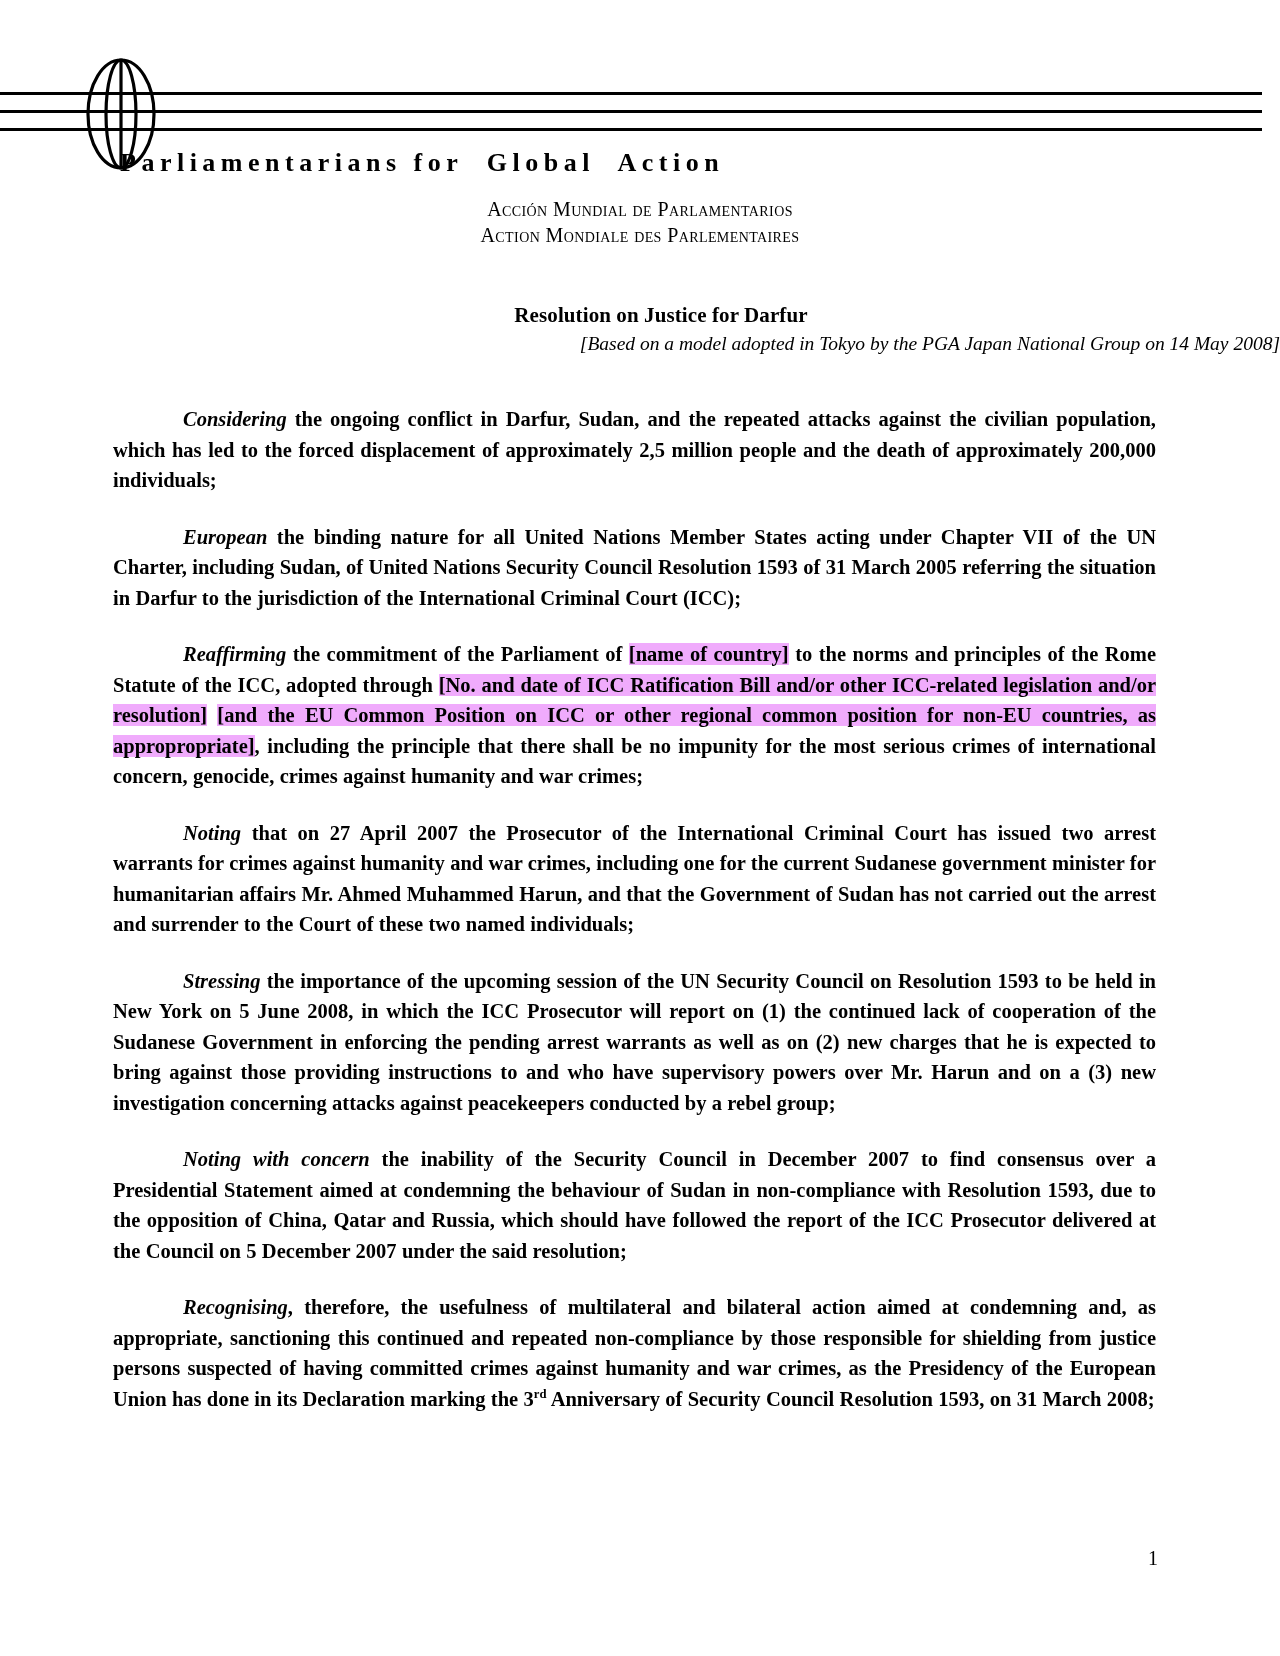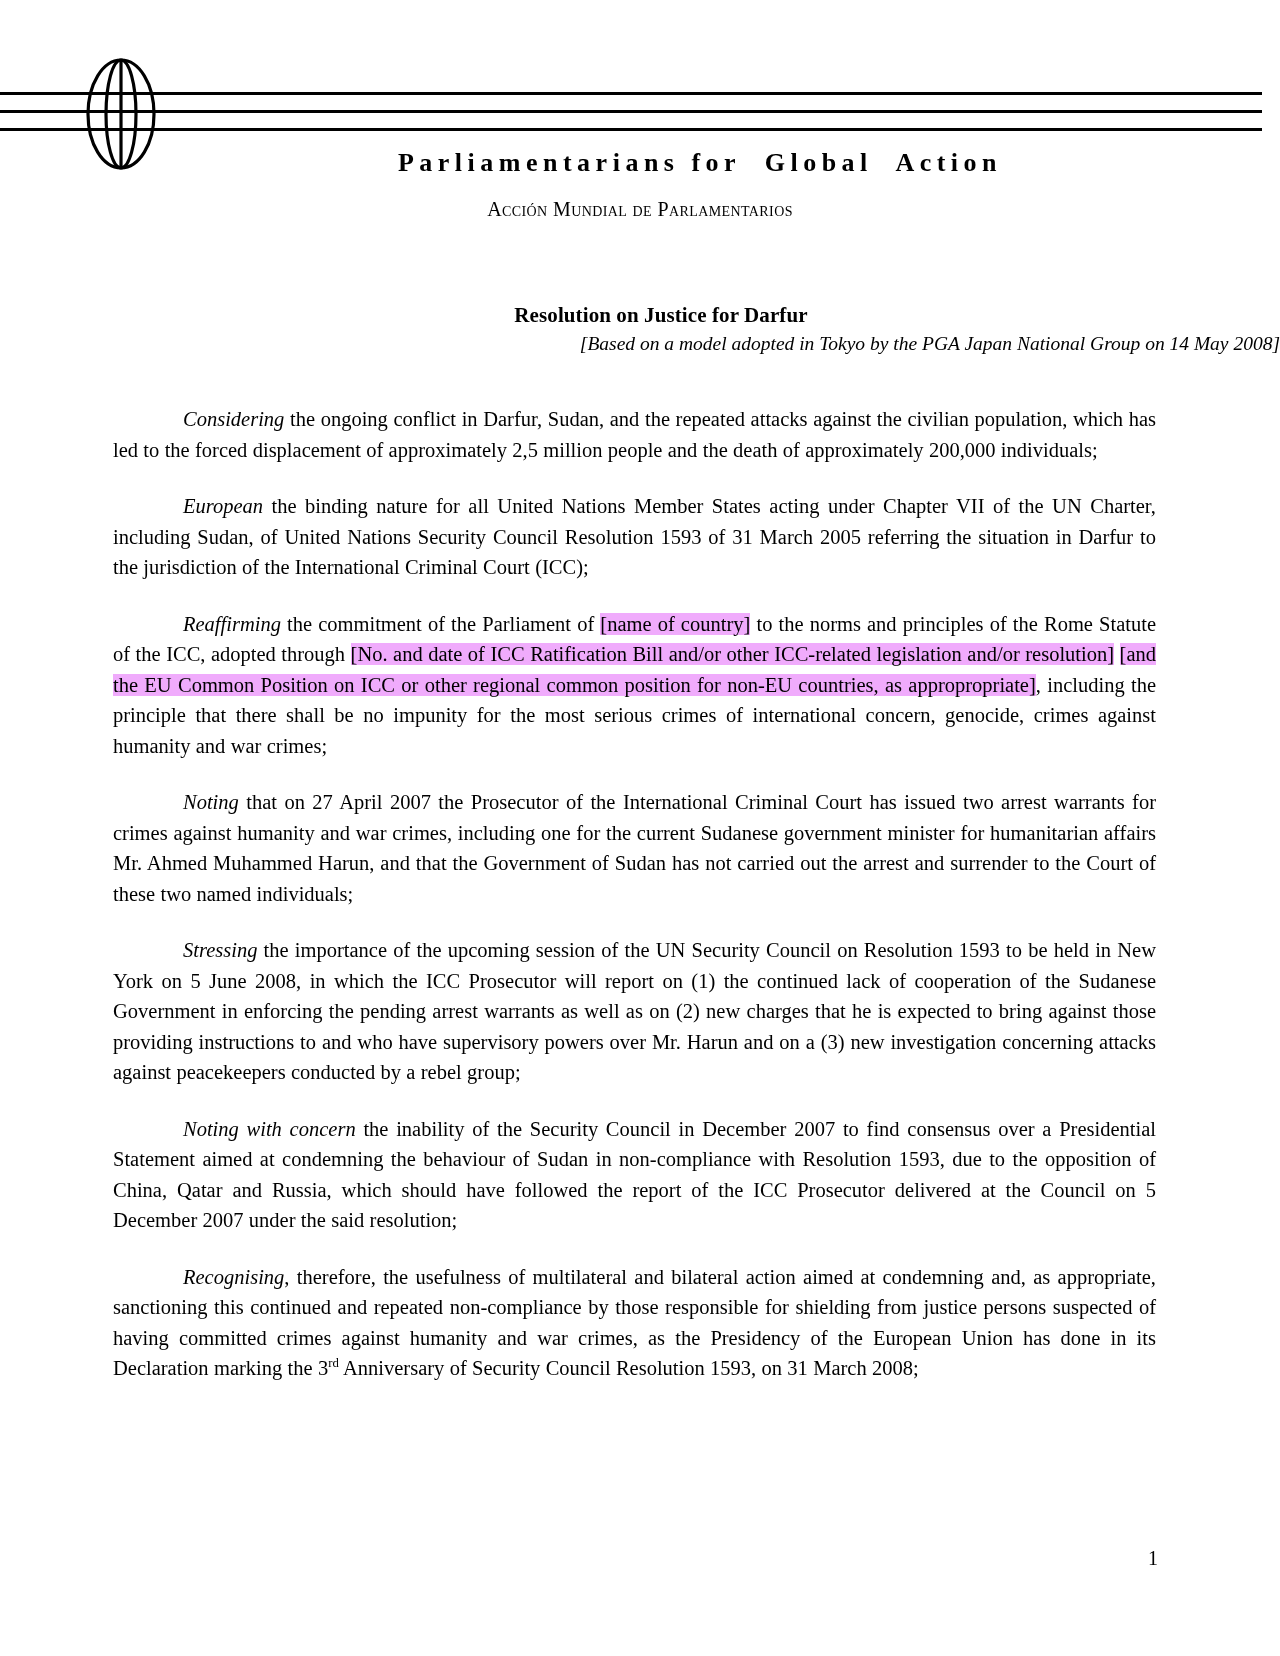--- a/index.html
+++ b/index.html
@@ -52,21 +52,20 @@
     height: 112px;
     z-index: 3;
   }
   .logo svg { display: block; }
 
   .org-name {
     position: absolute;
     left: 0;
     right: 0;
     top: 148px;
-    text-align: center;
     font-family: "Liberation Serif", "DejaVu Serif", serif;
     font-weight: bold;
     font-size: 26px;
     letter-spacing: 5.5px;
     padding-left: 120px;
     white-space: pre;
   }
   .org-sub {
     position: absolute;
     left: 0;
@@ -101,20 +100,21 @@
     font-style: italic;
     font-size: 19.5px;
   }
 
   
   .body-block {
     position: absolute;
     left: 113px;
     top: 404px;
     width: 1043px;
+    font-weight: bold;
   }
   p.para {
     margin: 0 0 26px 0;
     text-align: justify;
     text-indent: 70px;
     font-size: 20.5px;
     line-height: 30.5px;
     word-spacing: 0.2px;
   }
   p.para:last-child { margin-bottom: 0; }
@@ -160,20 +160,21 @@
         <g fill="none" stroke="#000" stroke-width="3.2">
           <ellipse cx="46" cy="56" rx="33" ry="54"></ellipse>
           <ellipse cx="46" cy="56" rx="15" ry="54"></ellipse>
           <line x1="46" y1="2" x2="46" y2="110"></line>
         </g>
       </svg>
     </div>
 
     <div class="org-name">Parliamentarians for  Global  Action</div>
     <div class="org-sub s1">Acción Mundial de Parlamentarios</div>
+    <div class="org-sub s2">Action Mondiale des Parlementaires</div>
   </div>
 
   <div class="doc-title">Resolution on Justice for Darfur</div>
   <div class="doc-subtitle">[Based on a model adopted in Tokyo by the PGA Japan National Group on 14 May 2008]</div>
 
   <div class="body-block">
 
     <p class="para"><span class="lead">Considering</span><span> the ongoing conflict in Darfur, Sudan, and the repeated attacks against the civilian population, which has led to the forced displacement of approximately 2,5 million people and the death of approximately 200,000 individuals;</span></p>
 
     <p class="para"><span class="lead">European</span><span> the binding nature for all United Nations Member States acting under Chapter VII of the UN Charter, including Sudan, of United Nations Security Council Resolution 1593 of 31 March 2005 referring the situation in Darfur to the jurisdiction of the International Criminal Court (ICC);</span></p>

